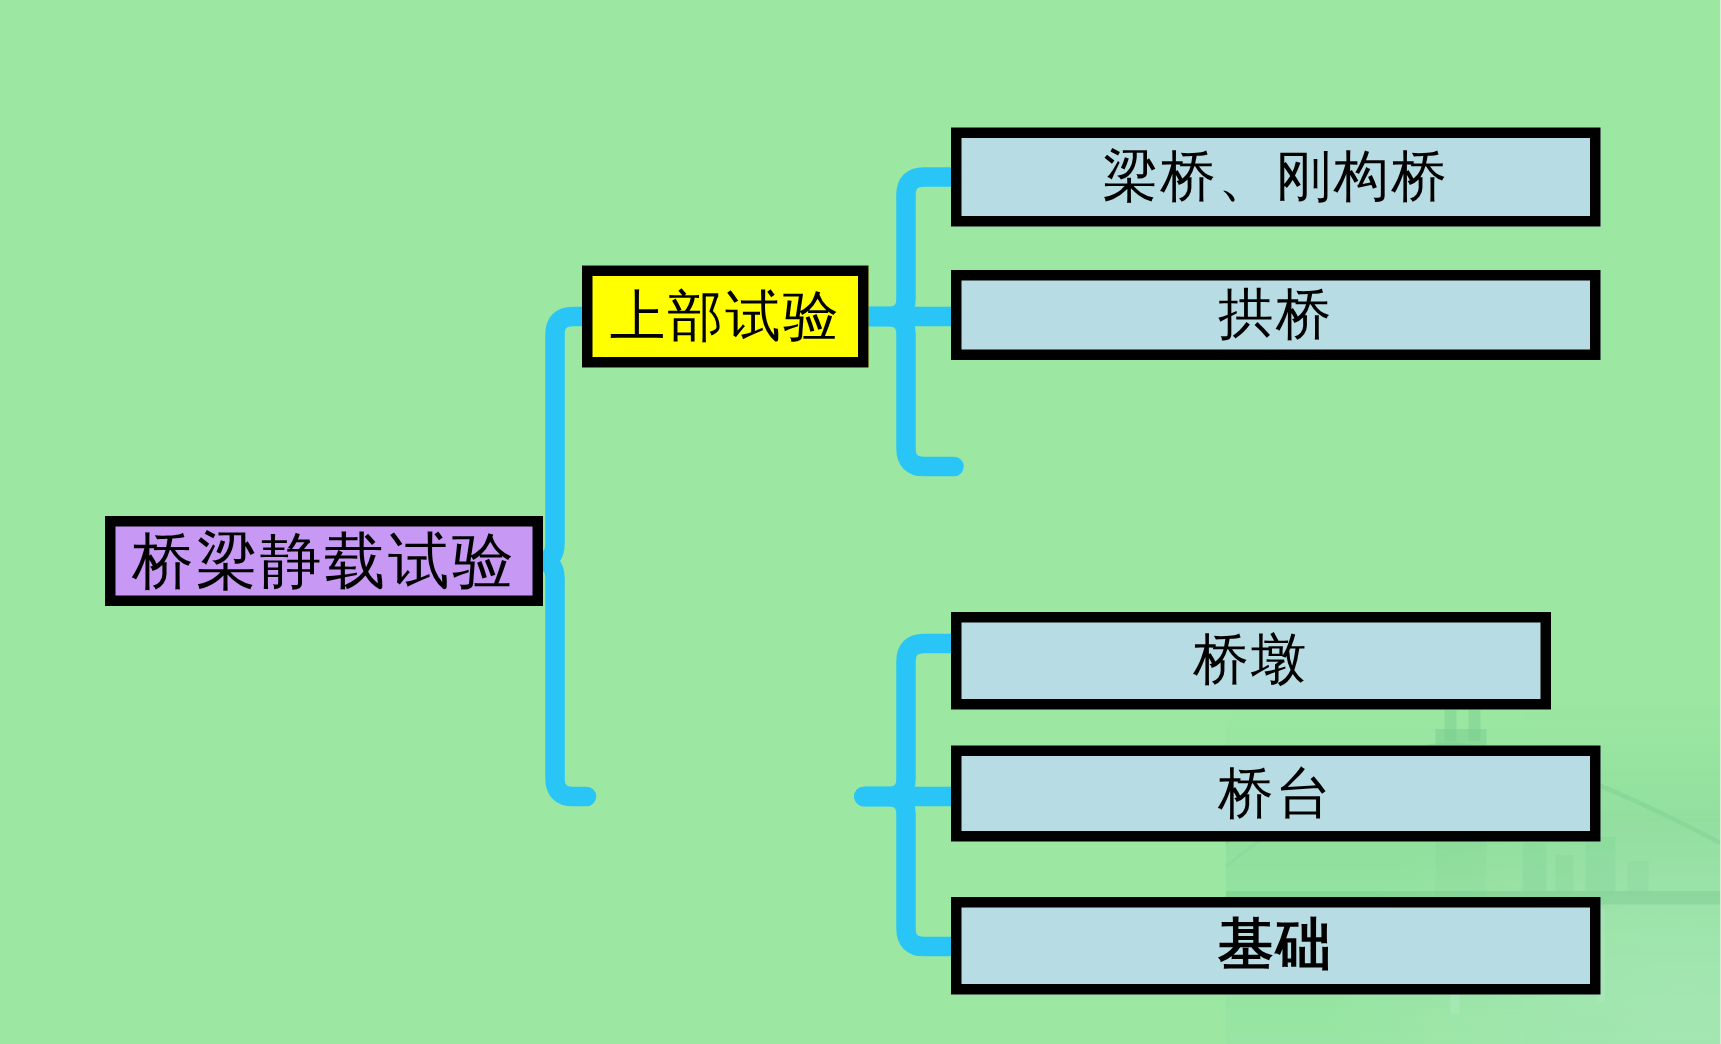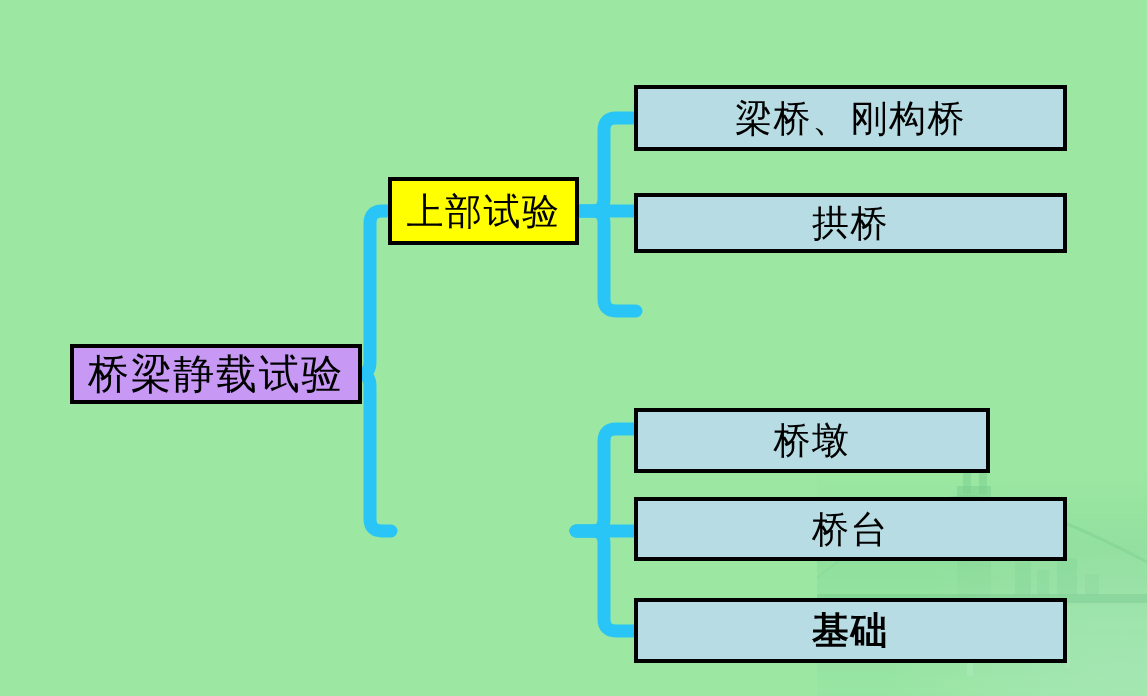--- a/index.html
+++ b/index.html
@@ -39,21 +39,21 @@
     width: 1147px;
     height: 696px;
     pointer-events: none;
   }
   .node {
     position: absolute;
     box-sizing: border-box;
     display: flex;
     align-items: center;
     justify-content: center;
-    border: 4px solid #000000;
+    border: 7px solid #000000;
     color: #000000;
     white-space: nowrap;
     letter-spacing: 0.04em;
     line-height: 1;
   }
   .node.root {
     background: #c799f5;
     font-size: 41px;
   }
   .node.branch {
@@ -62,23 +62,23 @@
   }
   .node.leaf {
     background: #b7dce3;
     font-size: 37px;
   }
   
   #node-root      { left: 70px;  top: 344px; width: 292px; height: 60px; }
   #node-upper     { left: 388px; top: 177px; width: 191px; height: 68px; font-family: Liberation Serif, serif; }
   #node-lower     { left: 388px; top: 498px; width: 191px; height: 68px; }
   #leaf-0 { left: 634px; top: 85px;  width: 433px; height: 66px; }
-  #leaf-1 { left: 634px; top: 180px; width: 433px; height: 60px; margin-top: 13px; }
+  #leaf-1 { left: 634px; top: 180px; width: 433px; height: 60px; }
   #leaf-2 { left: 634px; top: 280px; width: 433px; height: 63px; }
-  #leaf-3 { left: 634px; top: 408px; width: 356px; height: 65px; }
+  #leaf-3 { left: 634px; top: 408px; width: 400px; height: 65px; }
   #leaf-4 { left: 634px; top: 497px; width: 433px; height: 64px; }
   #leaf-5 { left: 634px; top: 598px; width: 433px; height: 65px; font-weight: bold; }
 </style>
 </head>
 <body>
 
 <div id="stage">
 
   <div id="bgwash"></div>
 

